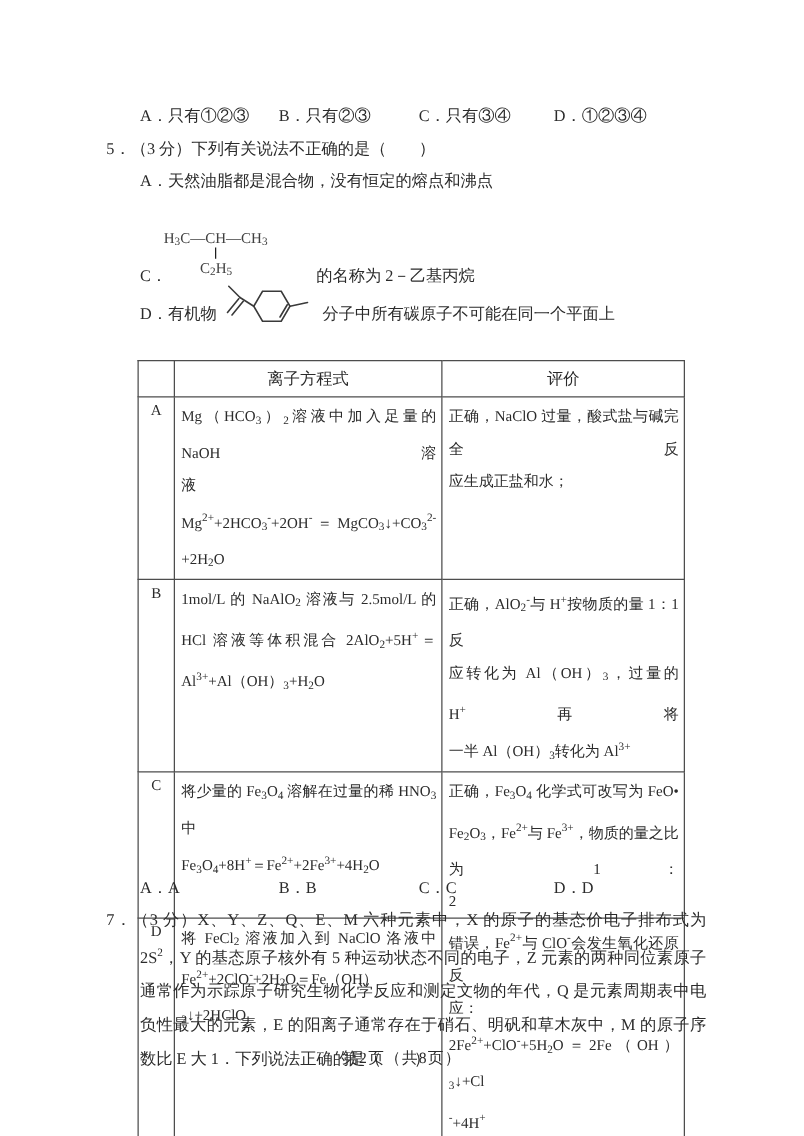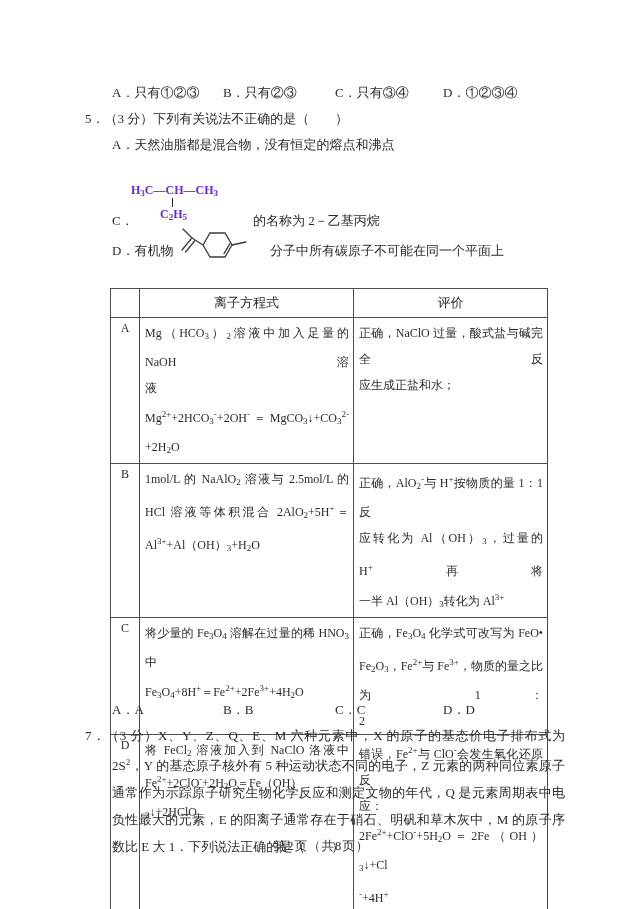--- a/index.html
+++ b/index.html
@@ -22,21 +22,21 @@
   table.qtable td { padding:2px 4px 0 5px; }
   table.qtable td.cl { text-align:center; padding:3px 0 0 0; }
   table.qtable tbody tr:nth-child(1) { height:107px; }
   table.qtable tbody tr:nth-child(2) { height:81px; }
   table.qtable tbody tr:nth-child(3) { height:81px; }
   table.qtable tbody tr:nth-child(4) { height:107px; }
   .tline { line-height:26px; }
   .tline.j { text-align:justify; text-align-last:justify; }
 
   
-  .structC { font-weight:bold; color:#6d28d9; font-size:12px; }
+  .structC { font-weight:normal; color:#404040; font-size:12px; }
   .structC .sbond { position:absolute; left:41px; top:15px; width:1.3px; height:9px; background:#1e1e1e; }
   .structC .s2 { position:absolute; left:29px; top:24px; }
 
   .q7 { width:480px; line-height:27px; text-align:justify; padding-left:27px; text-indent:-27px; }
   .footer { width:100%; text-align:center; font-size:12.5px; letter-spacing:1px; }
   svg .bond { stroke:#3a3a3a; stroke-width:1.3; fill:none; stroke-linecap:round; }
 </style>
 </head>
 <body>
 
@@ -63,21 +63,21 @@
   <div class="abs line" style="left:112px;top:242px;">D．有机物</div>
   <svg class="abs" style="left:165px;top:219px;" width="100" height="48" viewBox="0 0 100 48">
     <path class="bond" d="M38,26 L45,14 L60,14 L67,26 L60,38 L45,38 Z"></path>
     <path class="bond" d="M59,34.6 L64.8,24.8"></path>
     <path class="bond" d="M67,26 L81,23"></path>
     <path class="bond" d="M38,26 L27,19"></path>
     <path class="bond" d="M27,19 L18,10"></path>
     <path class="bond" d="M26,20 L17,31"></path>
     <path class="bond" d="M29.6,22 L20.6,33"></path>
   </svg>
-  <div class="abs line" style="left:258px;top:242px;margin-left:12px;">分子中所有碳原子不可能在同一个平面上</div>
+  <div class="abs line" style="left:258px;top:242px;">分子中所有碳原子不可能在同一个平面上</div>
 
 
   <table class="qtable abs" style="left:110px;top:288px;">
     <colgroup>
         <col style="width:29px">
         <col style="width:214px">
         <col style="width:194px">
       </colgroup>
     <thead>
       <tr>

